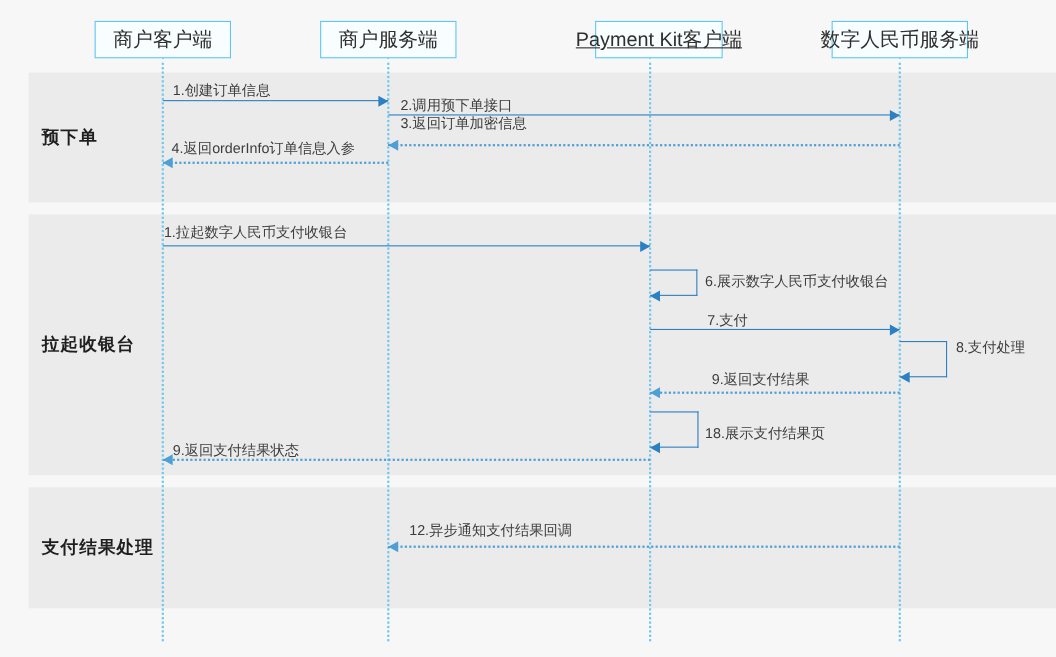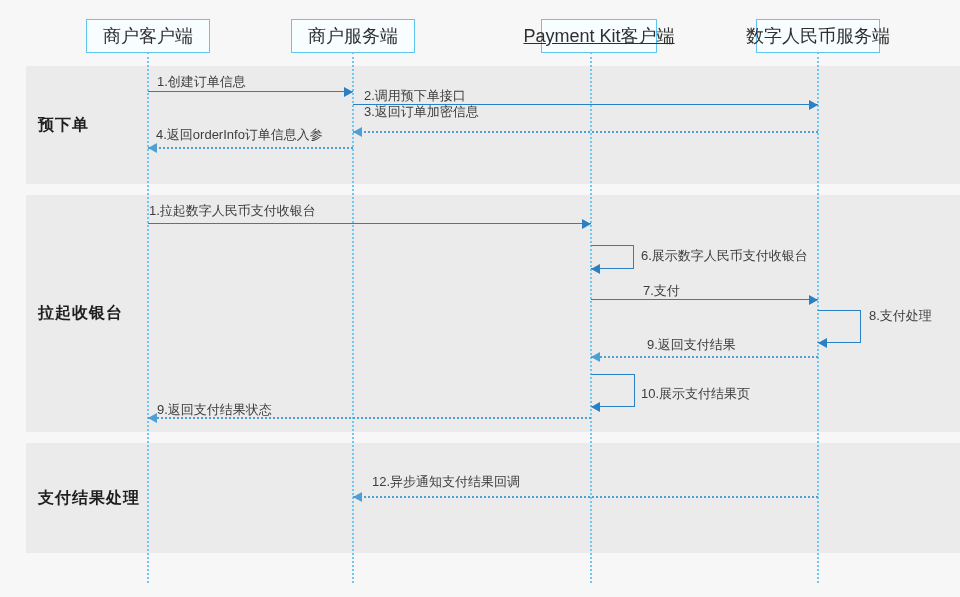--- a/index.html
+++ b/index.html
@@ -128,14 +128,14 @@
     <div class="arrow left" style="left: 353px; top: 492px; color: rgb(78, 159, 214);"></div>
     <div class="msg-label" style="left: 372px; top: 473px; text-align: center;">12.异步通知支付结果回调</div>
     <div class="self-loop" style="left: 591px; top: 245px; width: 43px; height: 24px;"></div>
     <div class="arrow left" style="left: 591px; top: 264px; color: rgb(43, 127, 195);"></div>
     <div class="msg-label" style="left: 641px; top: 247px;">6.展示数字人民币支付收银台</div>
     <div class="self-loop" style="left: 818px; top: 310px; width: 43px; height: 33px;"></div>
     <div class="arrow left" style="left: 818px; top: 338px; color: rgb(43, 127, 195);"></div>
     <div class="msg-label" style="left: 869px; top: 307px;">8.支付处理</div>
     <div class="self-loop" style="left: 591px; top: 374px; width: 44px; height: 33px;"></div>
     <div class="arrow left" style="left: 591px; top: 402px; color: rgb(43, 127, 195);"></div>
-    <div class="msg-label" style="left: 641px; top: 385px;">10.展示支付结果页</div>
+    <div class="msg-label" style="left: 641px; top: 385px;">18.展示支付结果页</div>
   </div>
 
 </body></html>

